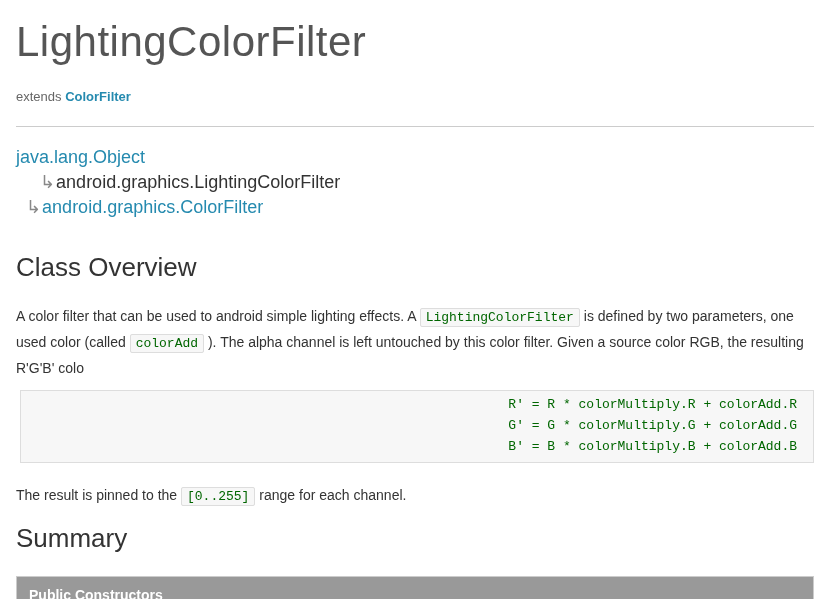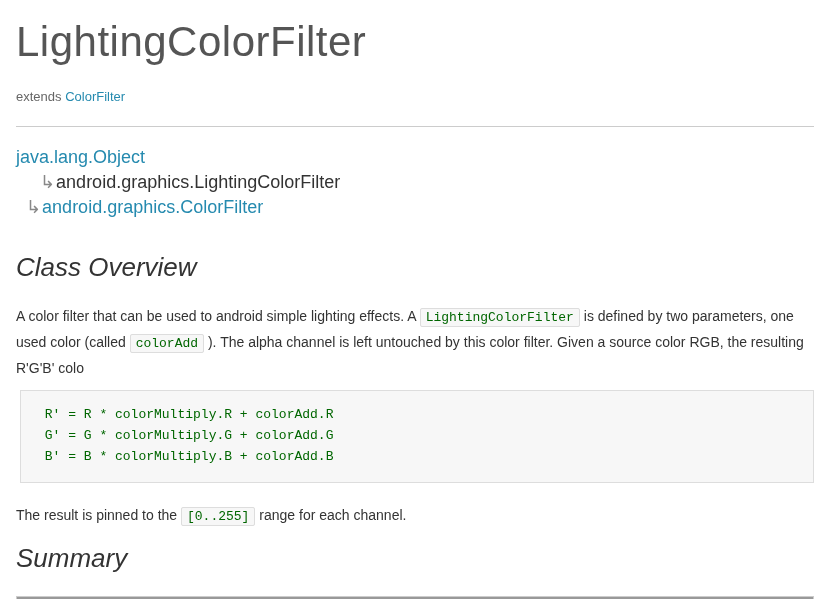--- a/index.html
+++ b/index.html
@@ -17,69 +17,69 @@
     color: #555;
     margin-top: 8px;
     margin-bottom: 12px;
     letter-spacing: 0.5px;
   }
   .extends-row {
     font-size: 13px;
     color: #666;
     margin-bottom: 18px;
   }
-  .extends-row a { color: #258aaf; text-decoration: none; }
+  .extends-row a { color: #258aaf; text-decoration: none; font-weight: bold; }
   hr.divider {
     border: none;
     border-top: 1px solid #ccc;
     margin-bottom: 18px;
   }
   .hierarchy {
     font-size: 18px;
     margin-bottom: 26px;
   }
   .hierarchy .line { line-height: 1.4; }
   .hierarchy .l1 { margin-left: 10px; }
   .hierarchy .l2 { margin-left: 24px; }
   .hierarchy a { color: #258aaf; text-decoration: none; }
   .hierarchy .arrow { color: #888; margin-right: 1px; }
   h2.section {
     font-size: 26px;
     font-weight: 400;
     color: #333;
     margin-bottom: 16px;
     margin-top: 10px;
-    font-style: italic;
   }
   p.desc {
     font-size: 14px;
     color: #333;
     margin-bottom: 10px;
     line-height: 1.75;
   }
   code.inline {
     font-family: "Consolas","Menlo","Courier New",monospace;
     background: #f7f7f7;
     border: 1px solid #ddd;
     border-radius: 2px;
     padding: 1px 5px;
     font-size: 13px;
     color: #006600;
   }
   pre.codeblock {
     background: #f7f7f7;
     border: 1px solid #ddd;
-    padding: 14px 16px;
+    padding: 4px 16px;
     font-family: "Consolas","Menlo","Courier New",monospace;
     font-size: 13px;
     line-height: 1.6;
     color: #006600;
     margin: 10px 0 20px 4px;
     white-space: pre;
     overflow-x: auto;
+    text-align: right;
   }
   .result-line { margin-bottom: 26px; }
   .summary-table {
     border: 1px solid #ccc;
     width: 100%;
   }
   .summary-header {
     background: #999;
     color: #fff;
     font-weight: bold;

